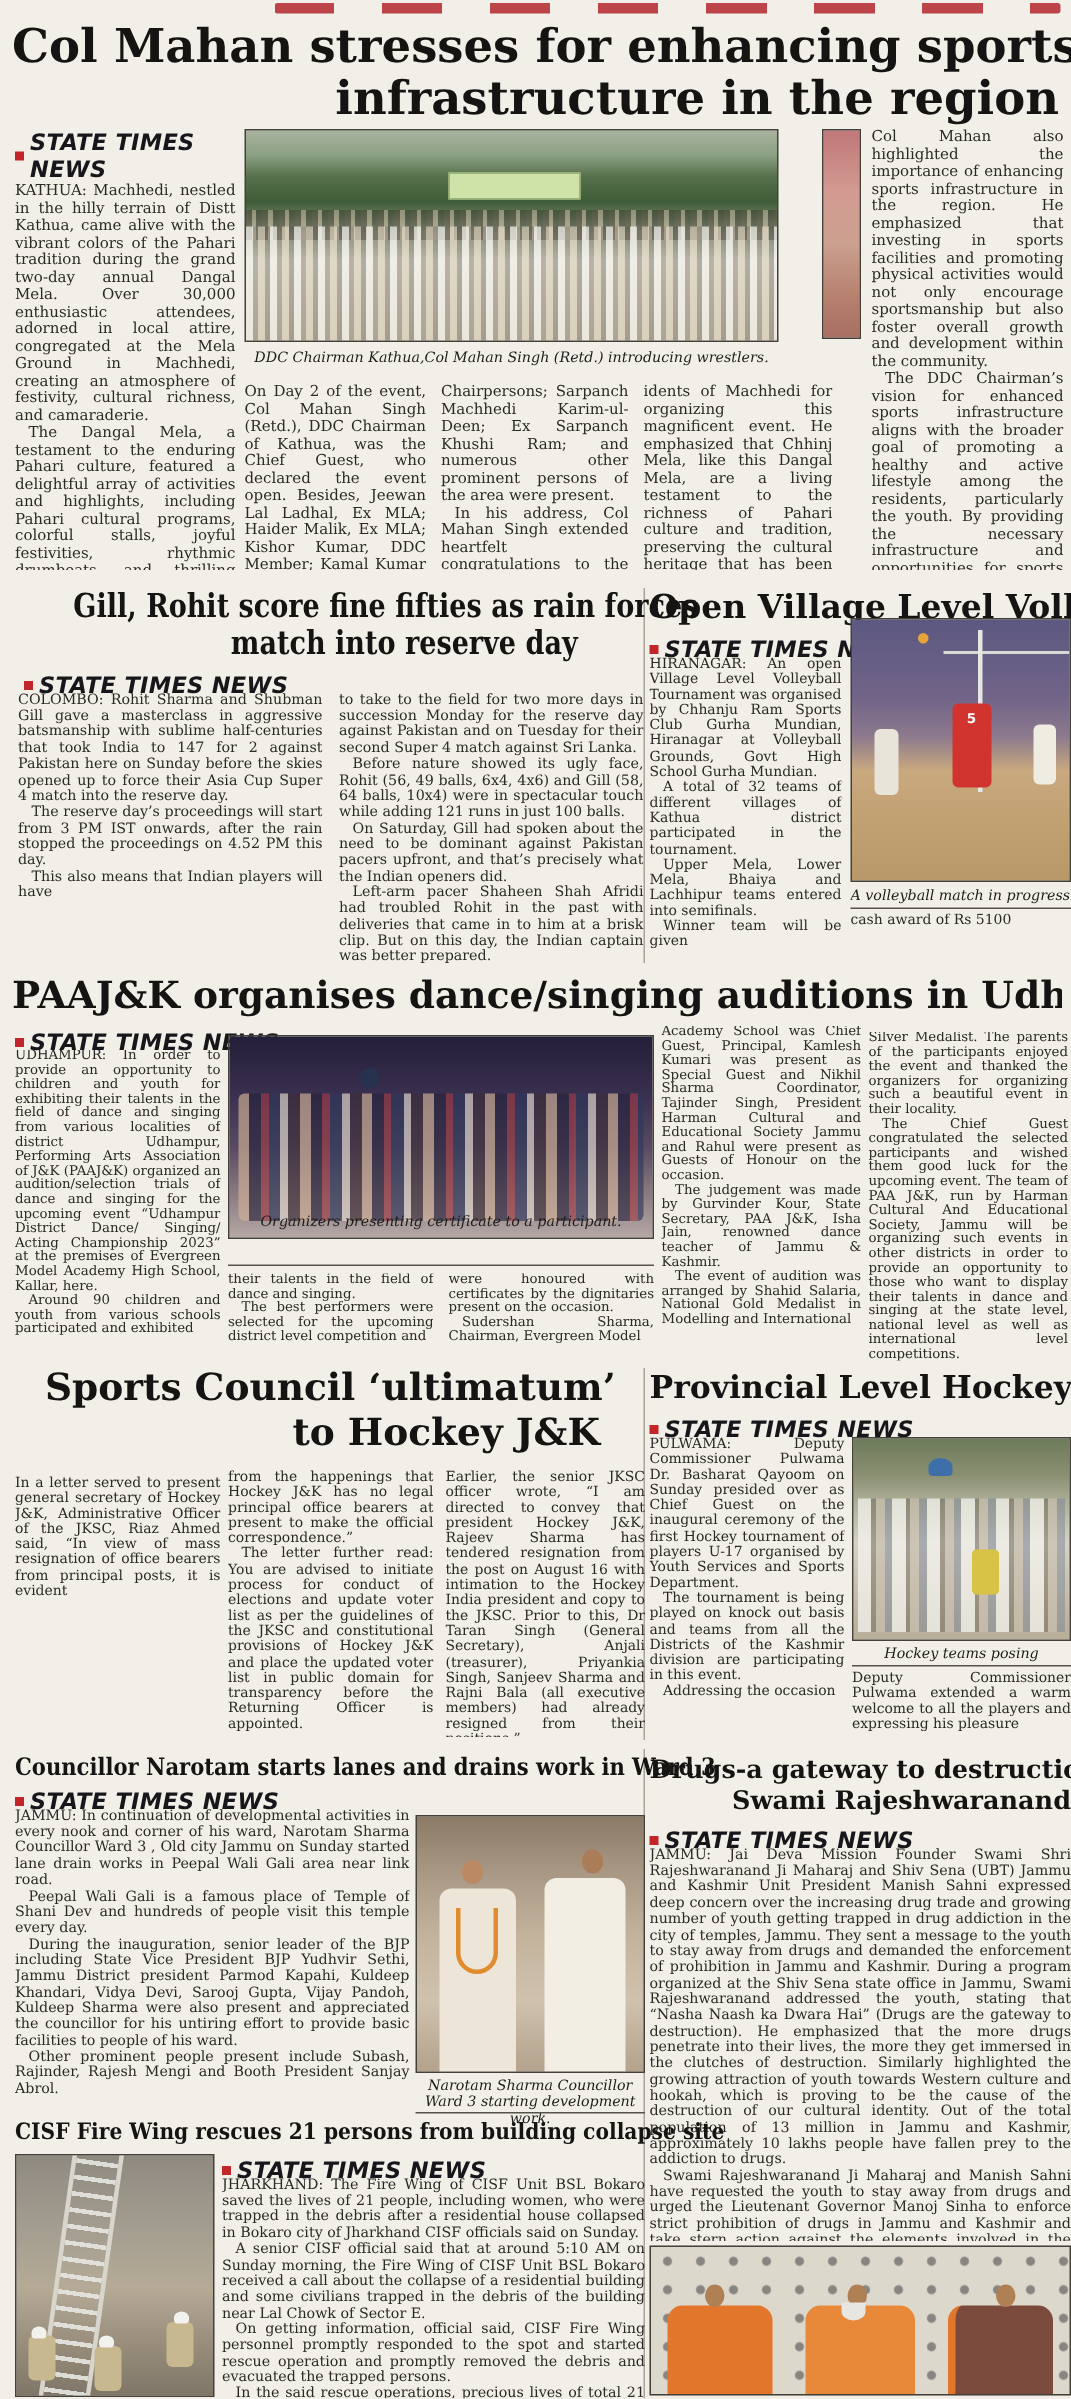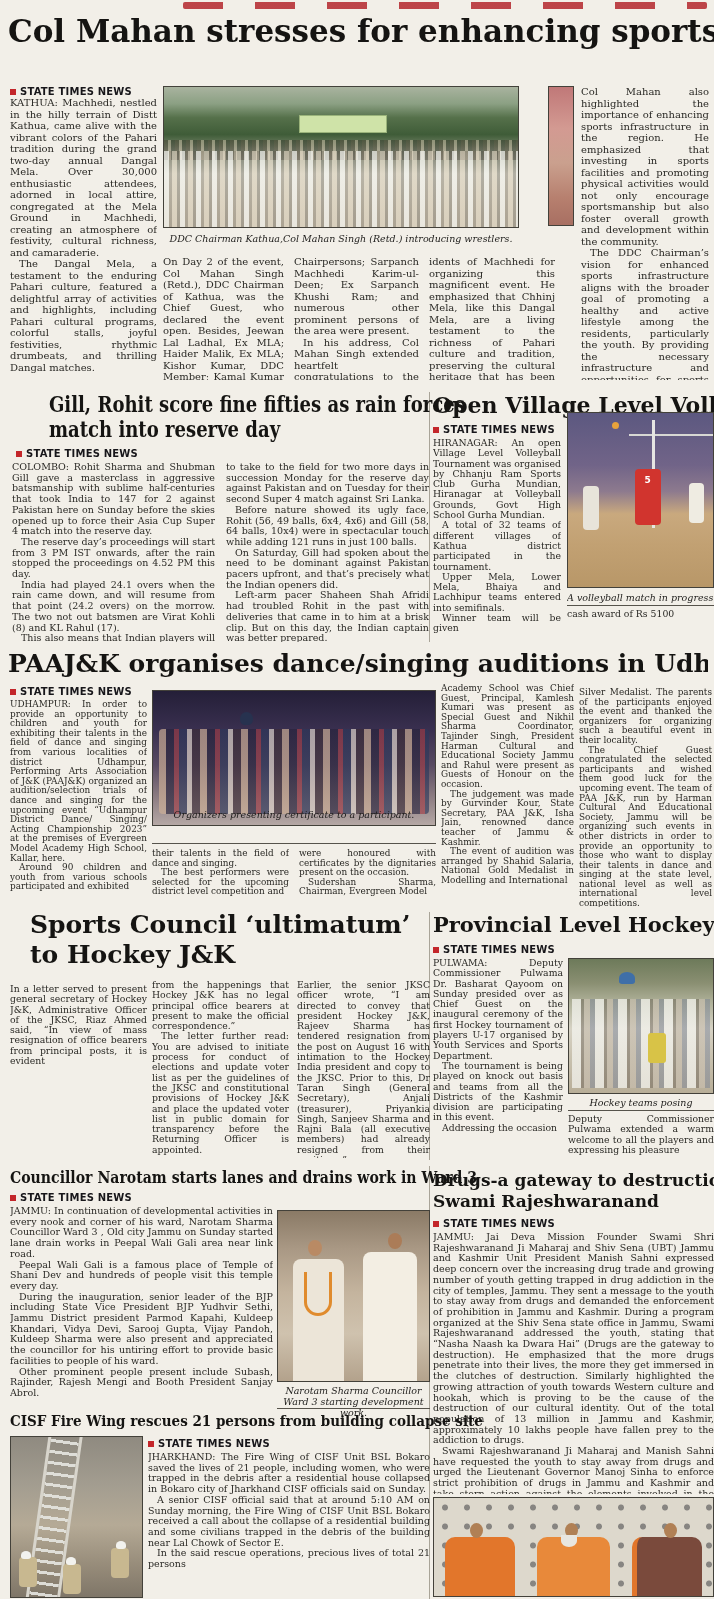--- a/index.html
+++ b/index.html
@@ -7,24 +7,24 @@
     --ink:#151412;
     --body:#2a2925;
     --bg:#f2efe8;
   }
   *{margin:0;padding:0;box-sizing:border-box}
   body{font-family:"DejaVu Serif","Liberation Serif",serif;background:var(--bg);}
   .page{position:relative;width:714px;height:1599px;overflow:hidden;background:var(--bg);color:var(--body);}
   .abs{position:absolute}
   .remnant{position:absolute;left:183px;top:2px;width:524px;height:7px;
     background:repeating-linear-gradient(90deg,#b3262c 0 40px,rgba(0,0,0,0) 40px 72px);opacity:.85;border-radius:2px}
-  .kicker{font-family:"DejaVu Sans","Liberation Sans",sans-serif;font-weight:bold;font-size:10px;
-    letter-spacing:.2px;color:#17161a;display:flex;align-items:center;gap:4px;}
+  .kicker{font-family:"DejaVu Sans","Liberation Sans",sans-serif;font-weight:bold;font-size:15px;
+    letter-spacing:.2px;color:#17161a;display:flex;align-items:center;gap:4px;font-style:italic;}
   .kicker .sq{width:6px;height:6px;background:var(--red);display:inline-block;flex:0 0 auto}
-  .headline{font-weight:bold;color:var(--ink);text-align:left}
+  .headline{font-weight:bold;color:var(--ink);text-align:right}
   .hline{display:block;white-space:nowrap}
   .hl-mahan{font-size:31px;line-height:35px}
   .hl-gill{font-size:22px;line-height:25px}
   .hl-gill .hline{transform:scaleX(.82)}
   .hl-volley{font-size:22px;line-height:26px;text-align:left;overflow:hidden}
   .hl-paajk{font-size:25px;line-height:28px;overflow:hidden}
   .hl-sc{font-size:25px;line-height:30px}
   .hl-hockey{font-size:21px;line-height:25px;text-align:left;overflow:hidden}
   .hl-narotam{font-size:16px;line-height:20px;text-align:left}
   .hl-narotam .hline{transform:scaleX(.88);transform-origin:left}
@@ -92,20 +92,21 @@
 </style>
 </head>
 <body>
 
 <div class="page">
 
   <div class="remnant"></div>
 
   <div class="abs headline hl-mahan" style="left:8px;top:14px;width:698px">
       <p class="hline">Col Mahan stresses for enhancing sports</p>
+      <p class="hline">infrastructure in the region</p>
     </div>
 
   <div class="abs col" style="left:10px;top:86px;width:147px;height:294px">
     <div class="kicker">
       <span class="sq"></span>
       <span>STATE TIMES NEWS</span>
     </div>
     <div>
         <p class="para">KATHUA: Machhedi, nestled in the hilly terrain of Distt Kathua, came alive with the vibrant colors of the Pahari tradition during the grand two-day annual Dangal Mela. Over 30,000 enthusiastic attendees, adorned in local attire, congregated at the Mela Ground in Machhedi, creating an atmosphere of festivity, cultural richness, and camaraderie.</p>
         <p class="para">The Dangal Mela, a testament to the enduring Pahari culture, featured a delightful array of activities and highlights, including Pahari cultural programs, colorful stalls, joyful festivities, rhythmic drumbeats, and thrilling Dangal matches.</p>
@@ -152,21 +153,20 @@
       <p class="hline">match into reserve day</p>
     </div>
   <div class="abs kicker" style="left:16px;top:448px">
     <span class="sq"></span>
     <span>STATE TIMES NEWS</span>
   </div>
   <div class="abs col z-wide" style="left:12px;top:462px;width:203px;height:180px">
     <div>
         <p class="para">COLOMBO: Rohit Sharma and Shubman Gill gave a masterclass in aggressive batsmanship with sublime half-centuries that took India to 147 for 2 against Pakistan here on Sunday before the skies opened up to force their Asia Cup Super 4 match into the reserve day.</p>
         <p class="para">The reserve day’s proceedings will start from 3 PM IST onwards, after the rain stopped the proceedings on 4.52 PM this day.</p>
-        <p class="para">India had played 24.1 overs when the rain came down, and will resume from that point (24.2 overs) on the morrow. The two not out batsmen are Virat Kohli (8) and KL Rahul (17).</p>
         <p class="para">This also means that Indian players will have</p>
       </div>
   </div>
   <div class="abs col z-wide" style="left:226px;top:462px;width:203px;height:180px">
     <div>
         <p class="para">to take to the field for two more days in succession Monday for the reserve day against Pakistan and on Tuesday for their second Super 4 match against Sri Lanka.</p>
         <p class="para">Before nature showed its ugly face, Rohit (56, 49 balls, 6x4, 4x6) and Gill (58, 64 balls, 10x4) were in spectacular touch while adding 121 runs in just 100 balls.</p>
         <p class="para">On Saturday, Gill had spoken about the need to be dominant against Pakistan pacers upfront, and that’s precisely what the Indian openers did.</p>
         <p class="para">Left-arm pacer Shaheen Shah Afridi had troubled Rohit in the past with deliveries that came in to him at a brisk clip. But on this day, the Indian captain was better prepared.</p>
       </div>
@@ -362,17 +362,18 @@
     <div class="helm h3"></div>
   </div>
   <div class="abs kicker" style="left:148px;top:1438px">
     <span class="sq"></span>
     <span>STATE TIMES NEWS</span>
   </div>
   <div class="abs col z-wide" style="left:148px;top:1452px;width:282px;height:147px">
     <div>
         <p class="para">JHARKHAND: The Fire Wing of CISF Unit BSL Bokaro saved the lives of 21 people, including women, who were trapped in the debris after a residential house collapsed in Bokaro city of Jharkhand CISF officials said on Sunday.</p>
         <p class="para">A senior CISF official said that at around 5:10 AM on Sunday morning, the Fire Wing of CISF Unit BSL Bokaro received a call about the collapse of a residential building and some civilians trapped in the debris of the  building  near Lal Chowk of Sector E.</p>
+        <p class="para">On getting information, official said, CISF Fire Wing personnel promptly responded to the spot and started rescue operation and promptly removed the debris and evacuated the trapped persons.</p>
         <p class="para">In the said rescue operations, precious lives of total 21 persons</p>
       </div>
   </div>
 
 </div>
 
 </body></html>

